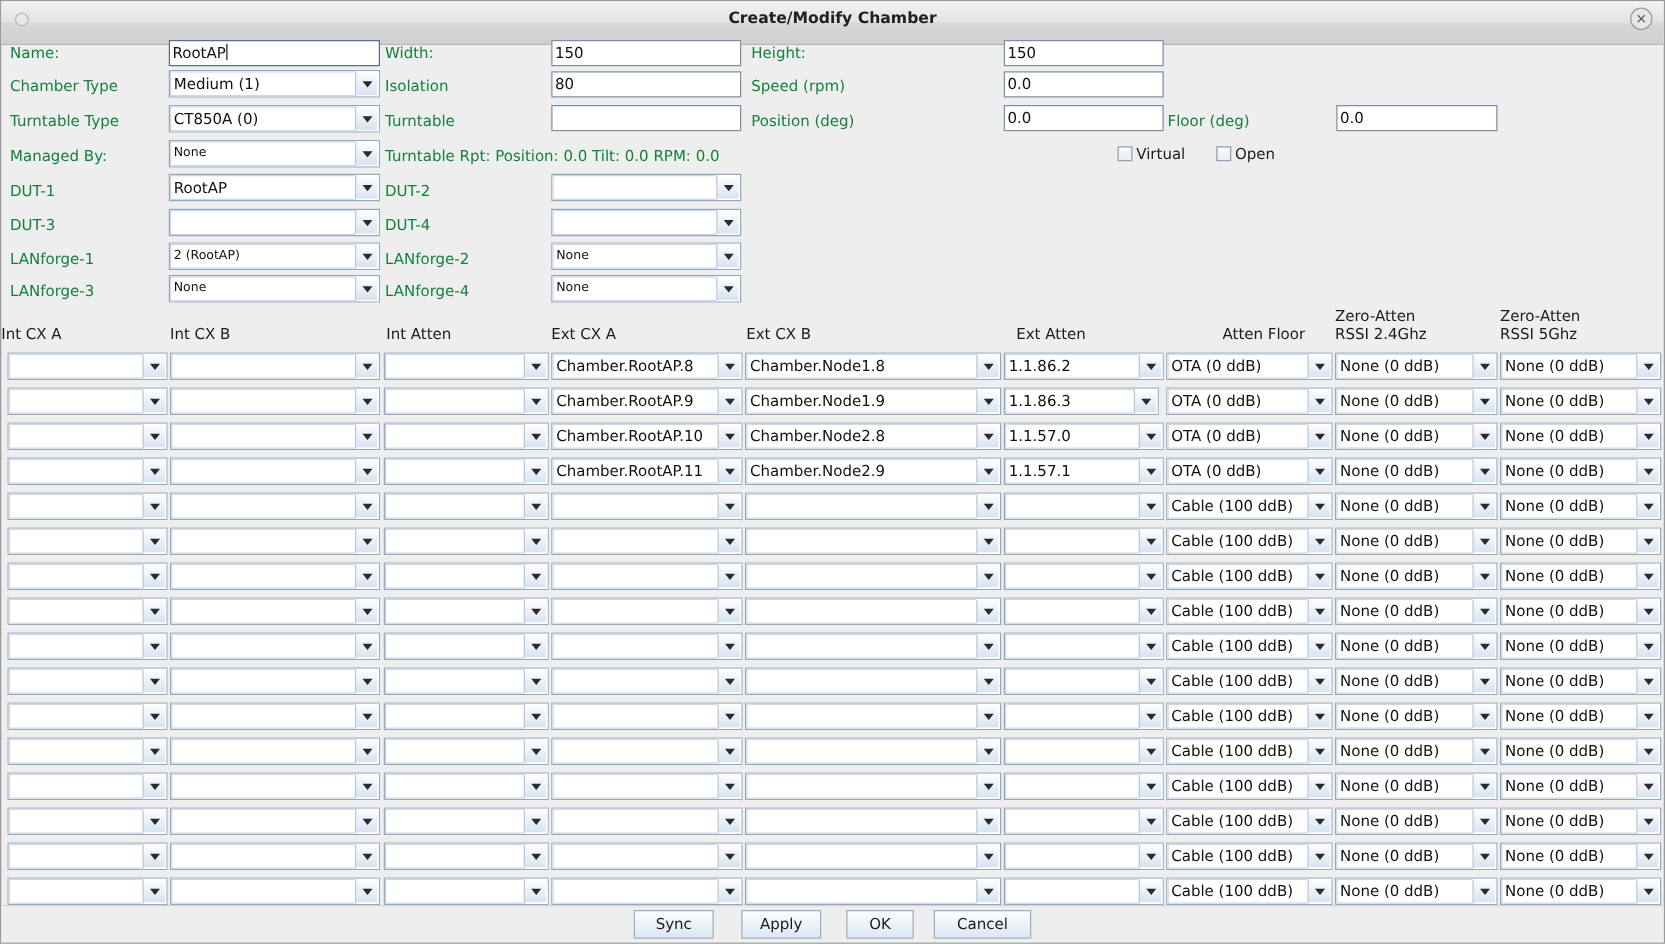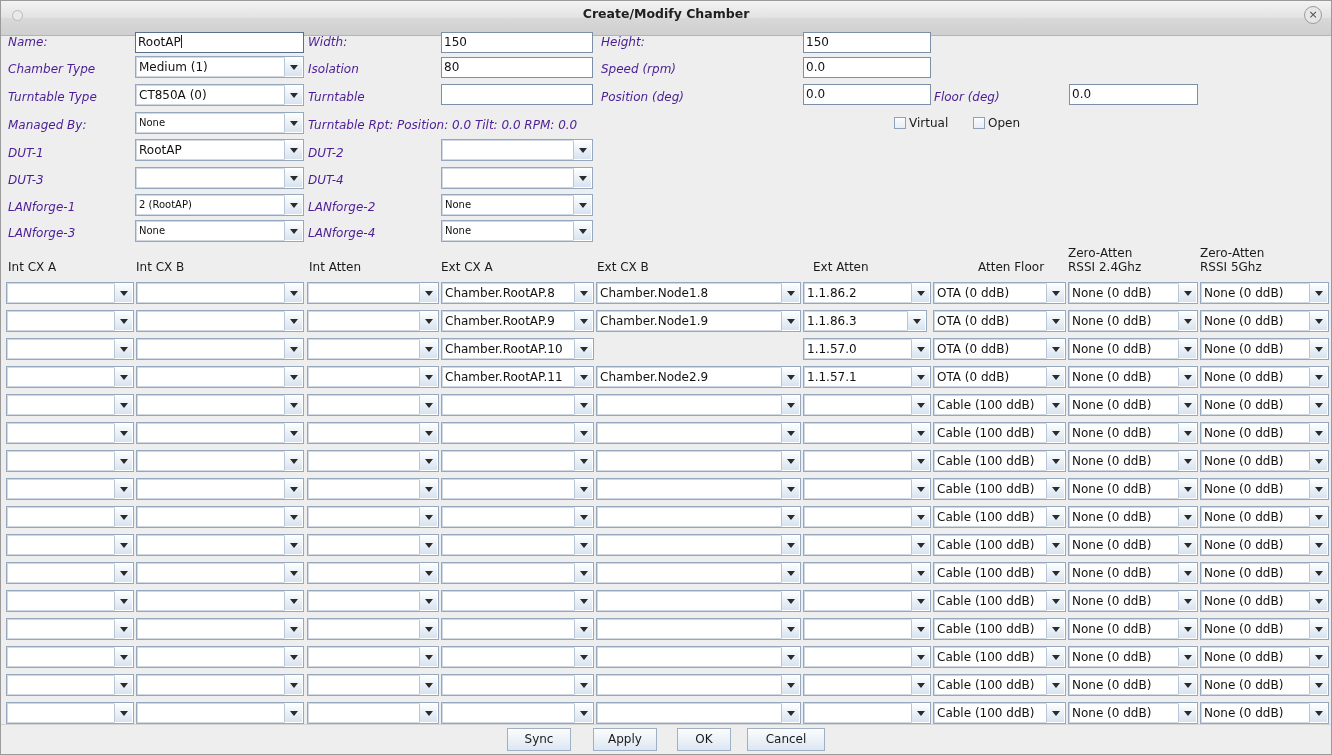--- a/index.html
+++ b/index.html
@@ -63,22 +63,21 @@
     line-height: 15px;
     text-align: center;
     cursor: pointer;
   }
 
   
   .lbl {
     position: absolute;
     white-space: nowrap;
     line-height: 14px;
-    color: #4c1d95;
-    font-style: italic;
+    color: #15803d;
   }
   .txtfield {
     position: absolute;
     box-sizing: border-box;
     background: #ffffff;
     border: 1px solid #7d8fa6;
     height: 21px;
     line-height: 19px;
     padding: 0 2px;
     font-family: "DejaVu Sans", "Liberation Sans", sans-serif;
@@ -313,21 +312,21 @@
     <div class="combo-text">None</div>
     <div class="combo-arrow"></div>
   </div>
   <div class="lbl" style="left:307px; top:225px;">LANforge-4</div>
   <div class="combo small" style="left:440px; top:219px; width:152px;">
     <div class="combo-text">None</div>
     <div class="combo-arrow"></div>
   </div>
 
   <div class="table-head">
-      <div class="colhdr" style="left: 7px; top: 16px;">Int CX A</div>
+      <div class="colhdr" style="left: 0; top: 16px;">Int CX A</div>
       <div class="colhdr" style="left: 135px; top: 16px;">Int CX B</div>
       <div class="colhdr" style="left: 308px; top: 16px;">Int Atten</div>
       <div class="colhdr" style="left: 440px; top: 16px;">Ext CX A</div>
       <div class="colhdr" style="left: 596px; top: 16px;">Ext CX B</div>
       <div class="colhdr" style="left: 802px; top: 16px; margin-left: 10px;">Ext Atten</div>
       <div class="colhdr" style="left: 977px; top: 16px; text-align: center;">Atten Floor</div>
       <div class="colhdr" style="left: 1067px; top: 2px;">Zero-Atten
 RSSI 2.4Ghz</div>
       <div class="colhdr" style="left: 1199px; top: 2px;">Zero-Atten
 RSSI 5Ghz</div>
@@ -420,20 +419,24 @@
           <div class="combo-arrow"></div>
         </div>
         <div class="combo" style="left: 306px; width: 132px;">
           <div class="combo-text"></div>
           <div class="combo-arrow"></div>
         </div>
         <div class="combo" style="left: 440px; width: 153px;">
           <div class="combo-text">Chamber.RootAP.10</div>
           <div class="combo-arrow"></div>
         </div>
+        <div class="combo" style="left: 595px; width: 205px;">
+          <div class="combo-text">Chamber.Node2.8</div>
+          <div class="combo-arrow"></div>
+        </div>
         <div class="combo" style="left: 802px; width: 128px;">
           <div class="combo-text">1.1.57.0</div>
           <div class="combo-arrow"></div>
         </div>
         <div class="combo" style="left: 932px; width: 133px;">
           <div class="combo-text">OTA (0 ddB)</div>
           <div class="combo-arrow"></div>
         </div>
         <div class="combo" style="left: 1067px; width: 130px;">
           <div class="combo-text">None (0 ddB)</div>

